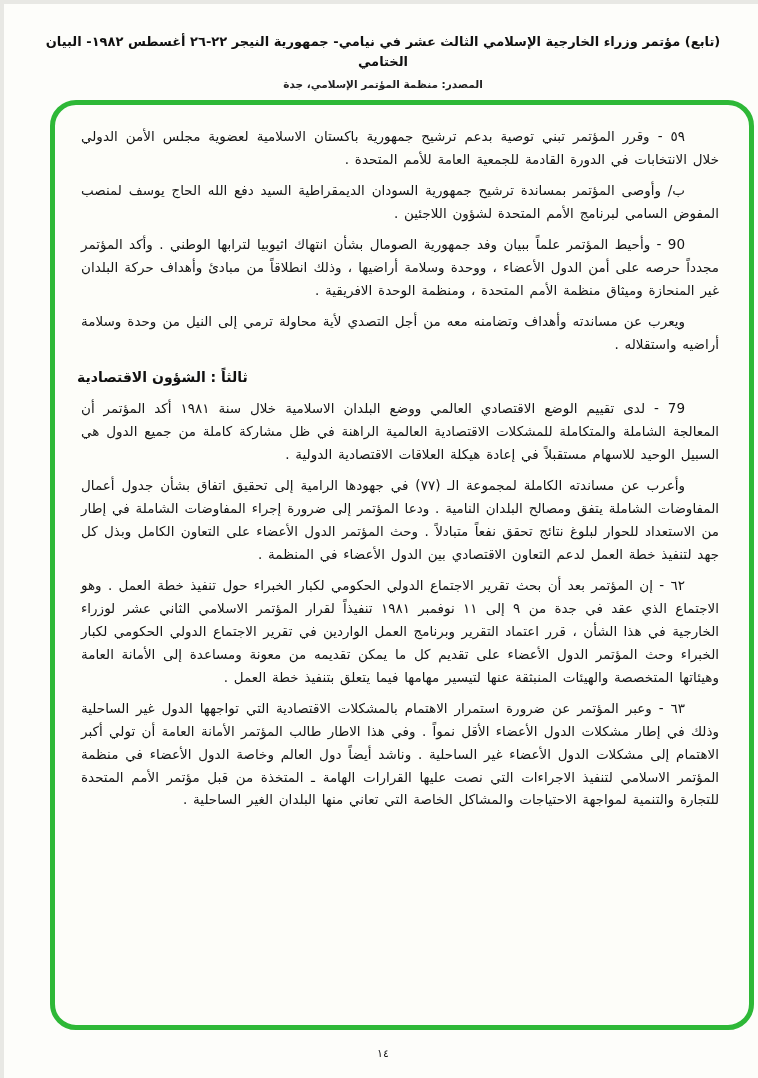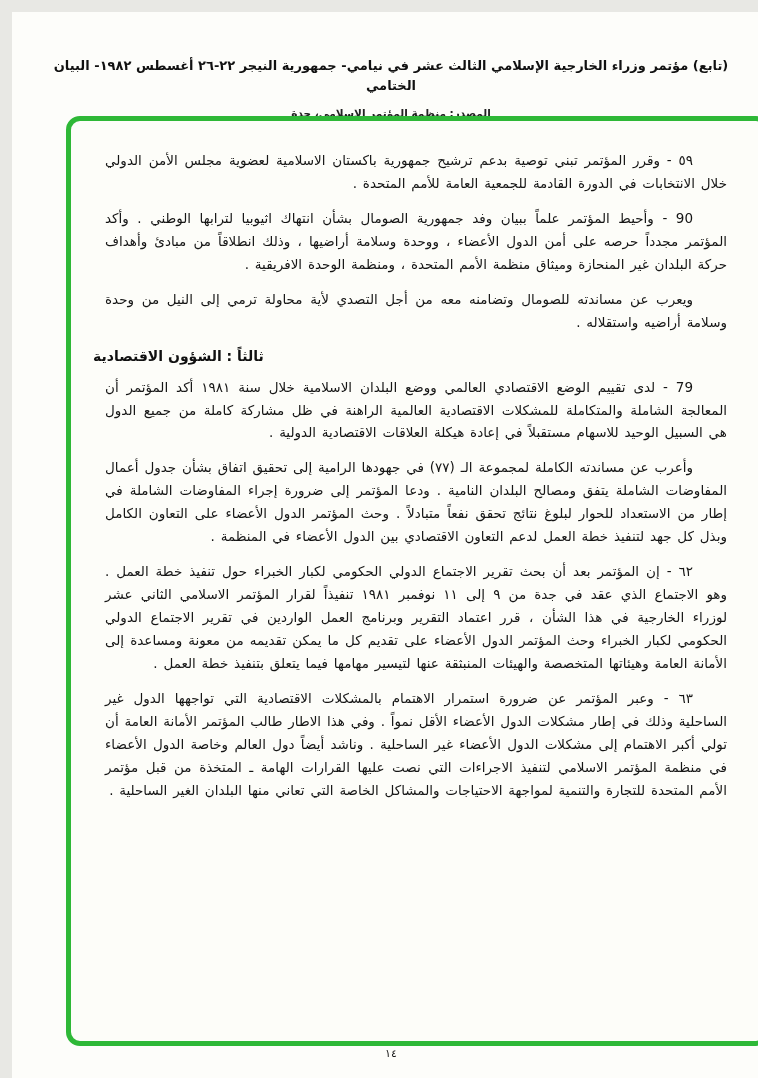--- a/index.html
+++ b/index.html
@@ -1,15 +1,15 @@
 <!DOCTYPE html>
 <html lang="ar" style="--border_green: #2eb837; --paper: #fdfdfa; --ink: #161616;"><head>
 <meta charset="utf-8">
 <style>
-  * { margin: 12px; padding: 0; box-sizing: border-box; }
+  * { margin: 4px; padding: 0; box-sizing: border-box; }
   html { background: #e8e8e4; }
   body {
     width: 758px;
     height: 1078px;
     margin: 0 auto;
     position: relative;
     background: #fdfdfa;
     font-family: "DejaVu Sans", sans-serif;
     color: #161616;
     overflow: hidden;
@@ -31,21 +31,21 @@
     margin-top: 7px;
     color: #222;
   }
   .doc-frame {
     position: absolute;
     top: 92px;
     left: 42px;
     width: 704px;
     height: 930px;
     border: 5px solid var(--border_green, #2eb837);
-    border-radius: 14px;
+    border-radius: 26px;
     background: #fdfdf9;
     padding: 16px 26px 8px 22px;
     direction: rtl;
     overflow: hidden;
   }
   .para {
     font-size: 13.5px;
     line-height: 1.7;
     text-align: justify;
     text-indent: 34px;
@@ -74,22 +74,23 @@
 </head>
 <body>
 
 <header class="page-header">
   <div class="header-title">(تابع) مؤتمر وزراء الخارجية الإسلامي الثالث عشر في نيامي- جمهورية النيجر ٢٢-٢٦ أغسطس ١٩٨٢- البيان الختامي</div>
   <div class="header-source">المصدر: منظمة المؤتمر الإسلامي، جدة</div>
 </header>
 
 <main class="doc-frame">
   <p class="para">٥٩ - وقرر المؤتمر تبني توصية بدعم ترشيح جمهورية باكستان الاسلامية لعضوية مجلس الأمن الدولي خلال الانتخابات في الدورة القادمة للجمعية العامة للأمم المتحدة .</p>
+  <p class="para">ب/ وأوصى المؤتمر بمساندة ترشيح جمهورية السودان الديمقراطية السيد دفع الله الحاج يوسف لمنصب المفوض السامي لبرنامج الأمم المتحدة لشؤون اللاجئين .</p>
   <p class="para">90 - وأحيط المؤتمر علماً ببيان وفد جمهورية الصومال بشأن انتهاك اثيوبيا لترابها الوطني . وأكد المؤتمر مجدداً حرصه على أمن الدول الأعضاء ، ووحدة وسلامة أراضيها ، وذلك انطلاقاً من مبادئ وأهداف حركة البلدان غير المنحازة وميثاق منظمة الأمم المتحدة ، ومنظمة الوحدة الافريقية .</p>
-  <p class="para">ويعرب عن مساندته للصومال وتضامنه معه من أجل التصدي لأية محاولة ترمي إلى النيل من وحدة وسلامة أراضيه واستقلاله .</p>
+  <p class="para">ويعرب عن مساندته وأهداف وتضامنه معه من أجل التصدي لأية محاولة ترمي إلى النيل من وحدة وسلامة أراضيه واستقلاله .</p>
   <h2 class="section-heading">ثالثاً : الشؤون الاقتصادية</h2>
   <p class="para">79 - لدى تقييم الوضع الاقتصادي العالمي ووضع البلدان الاسلامية خلال سنة ١٩٨١ أكد المؤتمر أن المعالجة الشاملة والمتكاملة للمشكلات الاقتصادية العالمية الراهنة في ظل مشاركة كاملة من جميع الدول هي السبيل الوحيد للاسهام مستقبلاً في إعادة هيكلة العلاقات الاقتصادية الدولية .</p>
   <p class="para">وأعرب عن مساندته الكاملة لمجموعة الـ (٧٧) في جهودها الرامية إلى تحقيق اتفاق بشأن جدول أعمال المفاوضات الشاملة يتفق ومصالح البلدان النامية . ودعا المؤتمر إلى ضرورة إجراء المفاوضات الشاملة في إطار من الاستعداد للحوار لبلوغ نتائج تحقق نفعاً متبادلاً . وحث المؤتمر الدول الأعضاء على التعاون الكامل وبذل كل جهد لتنفيذ خطة العمل لدعم التعاون الاقتصادي بين الدول الأعضاء في المنظمة .</p>
   <p class="para">٦٢ - إن المؤتمر بعد أن بحث تقرير الاجتماع الدولي الحكومي لكبار الخبراء حول تنفيذ خطة العمل . وهو الاجتماع الذي عقد في جدة من ٩ إلى ١١ نوفمبر ١٩٨١ تنفيذاً لقرار المؤتمر الاسلامي الثاني عشر لوزراء الخارجية في هذا الشأن ، قرر اعتماد التقرير وبرنامج العمل الواردين في تقرير الاجتماع الدولي الحكومي لكبار الخبراء وحث المؤتمر الدول الأعضاء على تقديم كل ما يمكن تقديمه من معونة ومساعدة إلى الأمانة العامة وهيئاتها المتخصصة والهيئات المنبثقة عنها لتيسير مهامها فيما يتعلق بتنفيذ خطة العمل .</p>
   <p class="para">٦٣ - وعبر المؤتمر عن ضرورة استمرار الاهتمام بالمشكلات الاقتصادية التي تواجهها الدول غير الساحلية وذلك في إطار مشكلات الدول الأعضاء الأقل نمواً . وفي هذا الاطار طالب المؤتمر الأمانة العامة أن تولي أكبر الاهتمام إلى مشكلات الدول الأعضاء غير الساحلية . وناشد أيضاً دول العالم وخاصة الدول الأعضاء في منظمة المؤتمر الاسلامي لتنفيذ الاجراءات التي نصت عليها القرارات الهامة ـ المتخذة من قبل مؤتمر الأمم المتحدة للتجارة والتنمية لمواجهة الاحتياجات والمشاكل الخاصة التي تعاني منها البلدان الغير الساحلية .</p>
 </main>
 
 <div class="page-number">١٤</div>
 
 </body></html>

